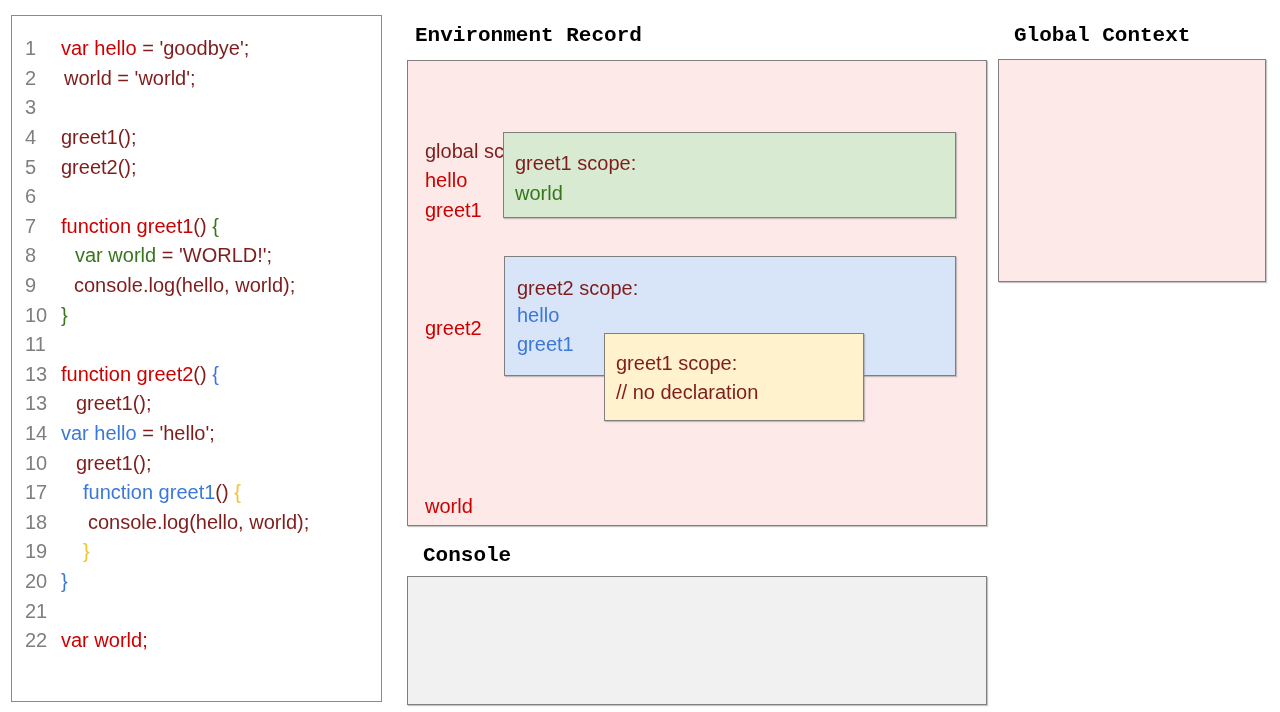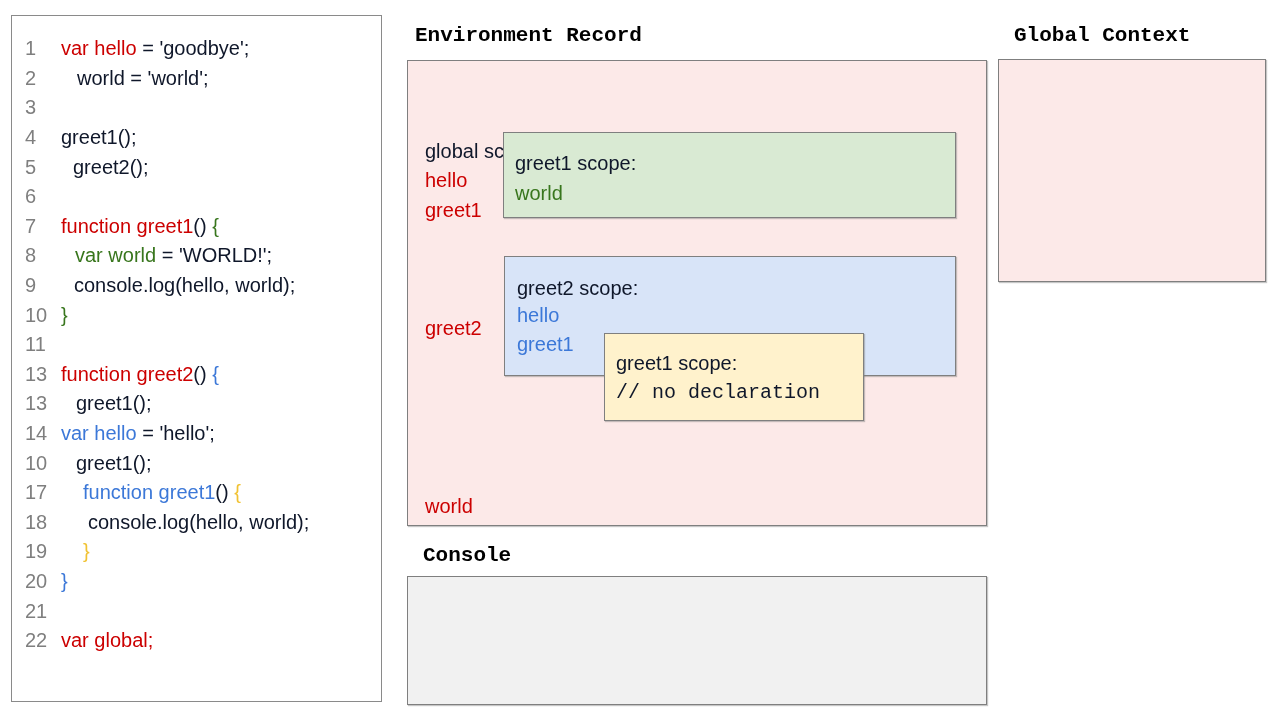--- a/index.html
+++ b/index.html
@@ -15,21 +15,21 @@
   }
   .code-line{
     height:29.6px;display:flex;align-items:center;
     font-size:20px;white-space:pre;
   }
   .code-line .ln{
     display:inline-block;width:36px;margin-left:13px;
     color:#7f7f7f;flex:none;
   }
   .code-line .code-text{display:inline-block;}
-  .c-black{color:#0f172a;}
+  .c-black{color:#7f1d1d;}
   .c-red{color:var(--red);}
   .c-green{color:var(--green);}
   .c-blue{color:var(--blue);}
   .c-yellow{color:var(--yellow);}
 
   
   .section-title{
     position:absolute;font-size:21px;font-weight:700;color:#000000;font-family:Liberation Mono, monospace;
   }
   #env-title{left:415px;top:24px;}
@@ -51,40 +51,40 @@
   .scope-text{
     position:absolute;font-size:20px;line-height:29px;white-space:pre;
   }
 </style>
 </head>
 <body>
 
 <div class="code-panel">
   <div id="code-lines">
       <div class="code-line"><span class="ln">1</span><span class="code-text" style="margin-left: 0px;"><span class="c-red">var hello</span><span class="c-black"> = 'goodbye';</span></span></div>
-      <div class="code-line"><span class="ln">2</span><span class="code-text" style="margin-left: 16px;"><span class="c-black">world = 'world';</span></span></div>
+      <div class="code-line"><span class="ln">2</span><span class="code-text" style="margin-left: 3px;"><span class="c-black">world = 'world';</span></span></div>
       <div class="code-line"><span class="ln">3</span><span class="code-text" style="margin-left: 0px;"></span></div>
       <div class="code-line"><span class="ln">4</span><span class="code-text" style="margin-left: 0px;"><span class="c-black">greet1();</span></span></div>
-      <div class="code-line"><span class="ln">5</span><span class="code-text" style="margin-left: 12px;"><span class="c-black">greet2();</span></span></div>
+      <div class="code-line"><span class="ln">5</span><span class="code-text" style="margin-left: 0px;"><span class="c-black">greet2();</span></span></div>
       <div class="code-line"><span class="ln">6</span><span class="code-text" style="margin-left: 0px;"></span></div>
       <div class="code-line"><span class="ln">7</span><span class="code-text" style="margin-left: 0px;"><span class="c-red">function greet1</span><span class="c-black">() </span><span class="c-green">{</span></span></div>
       <div class="code-line"><span class="ln">8</span><span class="code-text" style="margin-left: 14px;"><span class="c-green">var world</span><span class="c-black"> = 'WORLD!';</span></span></div>
       <div class="code-line"><span class="ln">9</span><span class="code-text" style="margin-left: 13px;"><span class="c-black">console.log(hello, world);</span></span></div>
       <div class="code-line"><span class="ln">10</span><span class="code-text" style="margin-left: 0px;"><span class="c-green">}</span></span></div>
       <div class="code-line"><span class="ln">11</span><span class="code-text" style="margin-left: 0px;"></span></div>
       <div class="code-line"><span class="ln">13</span><span class="code-text" style="margin-left: 0px;"><span class="c-red">function greet2</span><span class="c-black">() </span><span class="c-blue">{</span></span></div>
       <div class="code-line"><span class="ln">13</span><span class="code-text" style="margin-left: 15px;"><span class="c-black">greet1();</span></span></div>
       <div class="code-line"><span class="ln">14</span><span class="code-text" style=""><span class="c-blue">var hello</span><span class="c-black"> = 'hello';</span></span></div>
       <div class="code-line"><span class="ln">10</span><span class="code-text" style="margin-left: 15px;"><span class="c-black">greet1();</span></span></div>
       <div class="code-line"><span class="ln">17</span><span class="code-text" style="margin-left: 22px;"><span class="c-blue">function greet1</span><span class="c-black">() </span><span class="c-yellow">{</span></span></div>
       <div class="code-line"><span class="ln">18</span><span class="code-text" style="margin-left: 27px;"><span class="c-black">console.log(hello, world);</span></span></div>
       <div class="code-line"><span class="ln">19</span><span class="code-text" style="margin-left: 22px;"><span class="c-yellow">}</span></span></div>
       <div class="code-line"><span class="ln">20</span><span class="code-text" style="margin-left: 0px;"><span class="c-blue">}</span></span></div>
       <div class="code-line"><span class="ln">21</span><span class="code-text" style="margin-left: 0px;"></span></div>
-      <div class="code-line"><span class="ln">22</span><span class="code-text" style="margin-left: 0px;"><span class="c-red">var global;</span></span></div>
+      <div class="code-line"><span class="ln">22</span><span class="code-text" style="margin-left: 0px;"><span class="c-red">var world;</span></span></div>
     </div>
 </div>
 
 <div class="section-title" id="env-title">Environment Record</div>
 
 <div class="box" id="env-box">
   <div class="scope-text c-black" style="left:17px;top:76px;">global scope:</div>
   <div class="scope-text c-red" style="left:17px;top:105px;">hello</div>
   <div class="scope-text c-red" style="left:17px;top:135px;">greet1</div>
 
@@ -95,21 +95,21 @@
 
   <div class="scope-text c-red" style="left:17px;top:253px;">greet2</div>
 
   <div class="box" id="greet2-box">
     <div class="scope-text c-black" style="left:12px;top:17px;">greet2 scope:</div>
     <div class="scope-text c-blue" style="left:12px;top:44px;">hello</div>
     <div class="scope-text c-blue" style="left:12px;top:73px;">greet1</div>
 
     <div class="box" id="inner-greet1-box">
       <div class="scope-text c-black" style="left:11px;top:15px;">greet1 scope:</div>
-      <div class="scope-text c-black" style="left:11px;top:44px;font-family:Liberation Mono, monospace;">// no declaration</div>
+      <div class="scope-text c-black" style="left:11px;top:44px;">// no declaration</div>
     </div>
   </div>
 
   <div class="scope-text c-red" style="left:17px;top:431px;">world</div>
 </div>
 
 <div class="section-title" id="global-title">Global Context</div>
 <div class="box" id="global-box"></div>
 
 <div class="section-title" id="console-title">Console</div>

